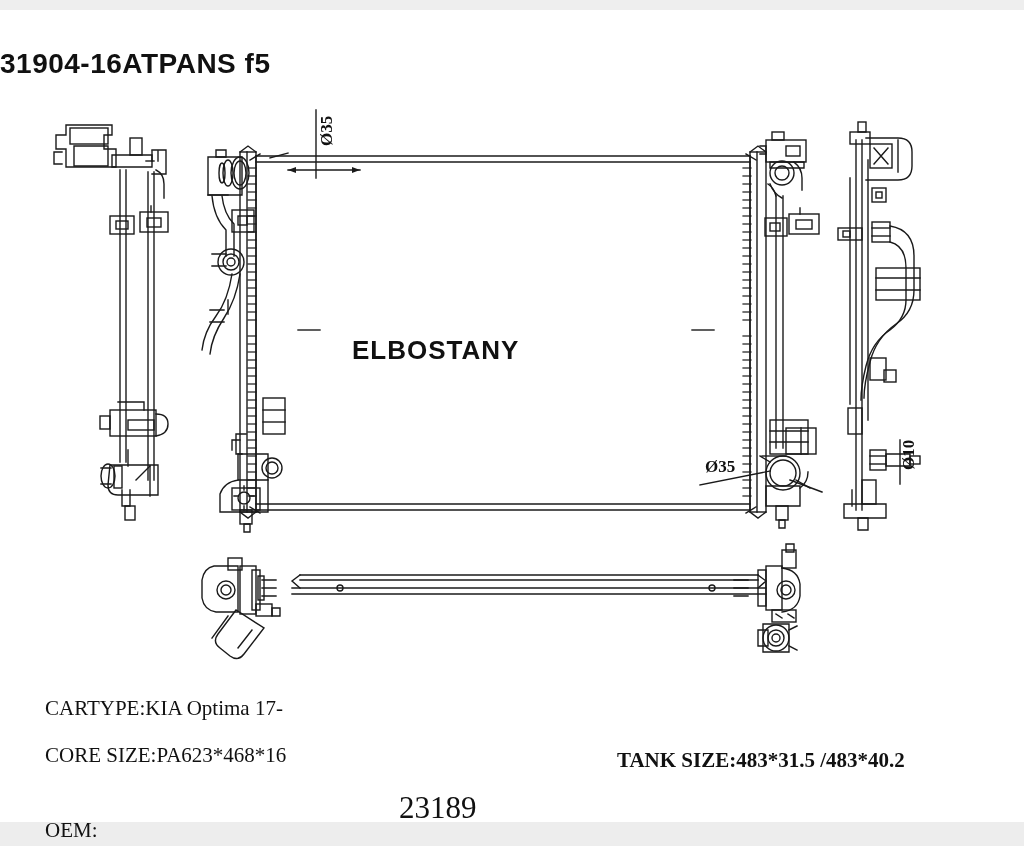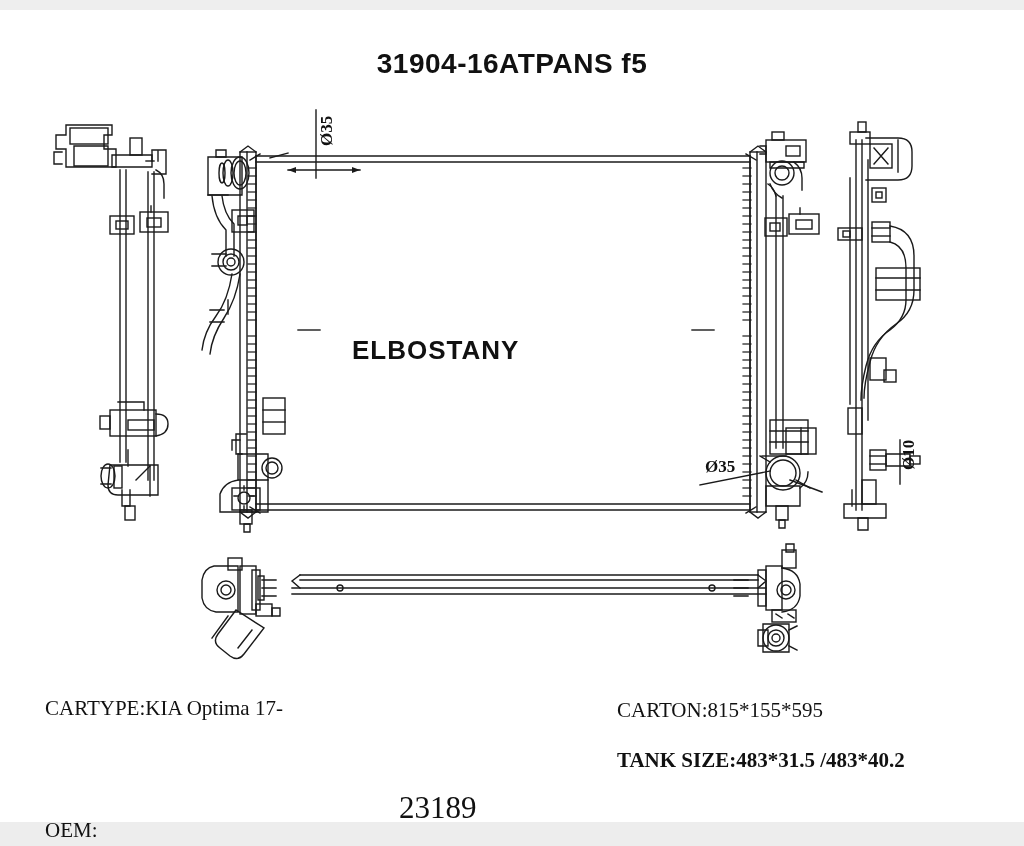--- a/index.html
+++ b/index.html
@@ -16,21 +16,20 @@
     width:1024px;height:812px;
     background:#ffffff;
   }
   #topbar{position:absolute;left:0;top:0;width:1024px;height:10px;background:#eeeeee;}
   #botbar{position:absolute;left:0;top:822px;width:1024px;height:24px;background:#ededed;}
 
   
   #title{
     position:absolute;
     left:0;top:38px;width:1024px;
-    text-align:center;
     font-family:"Liberation Sans",sans-serif;
     font-size:28px;
     font-weight:bold;
     letter-spacing:0.5px;
     color:#111;
   }
 
   
   #drawing{position:absolute;left:0;top:0;width:1024px;height:846px;}
 
@@ -434,18 +433,18 @@
     </g>
   </svg>
 
   <div id="brand">ELBOSTANY</div>
 
   <div class="dim rot90" id="dim-top">Ø35</div>
   <div class="dim" id="dim-low">Ø35</div>
   <div class="dim rot90" id="dim-right">Ø10</div>
 
   <div class="spec" id="sp-cartype">CARTYPE:KIA Optima 17-</div>
+  <div class="spec" id="sp-core">CORE SIZE:PA623*468*16</div>
   <div class="spec" id="sp-oem">OEM:</div>
   <div class="spec" id="sp-code">23189</div>
-  <div class="spec" id="sp-carton">CARTON:815*155*595</div>
   <div class="spec" id="sp-tank">TANK SIZE:483*31.5 /483*40.2</div>
 
 </div>
 
 </body></html>

